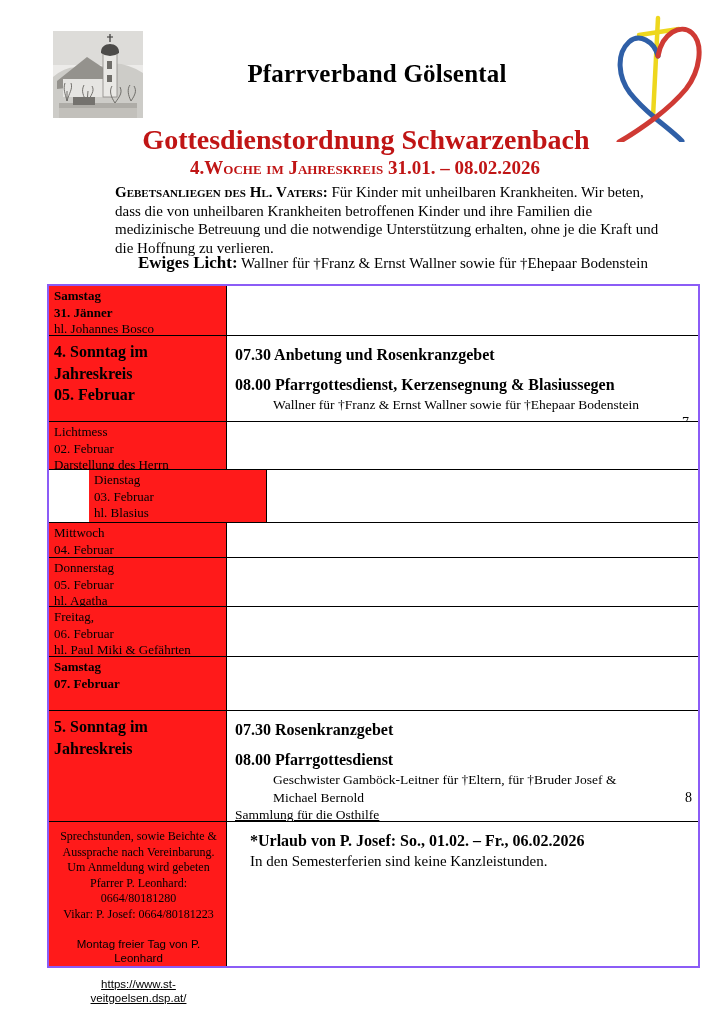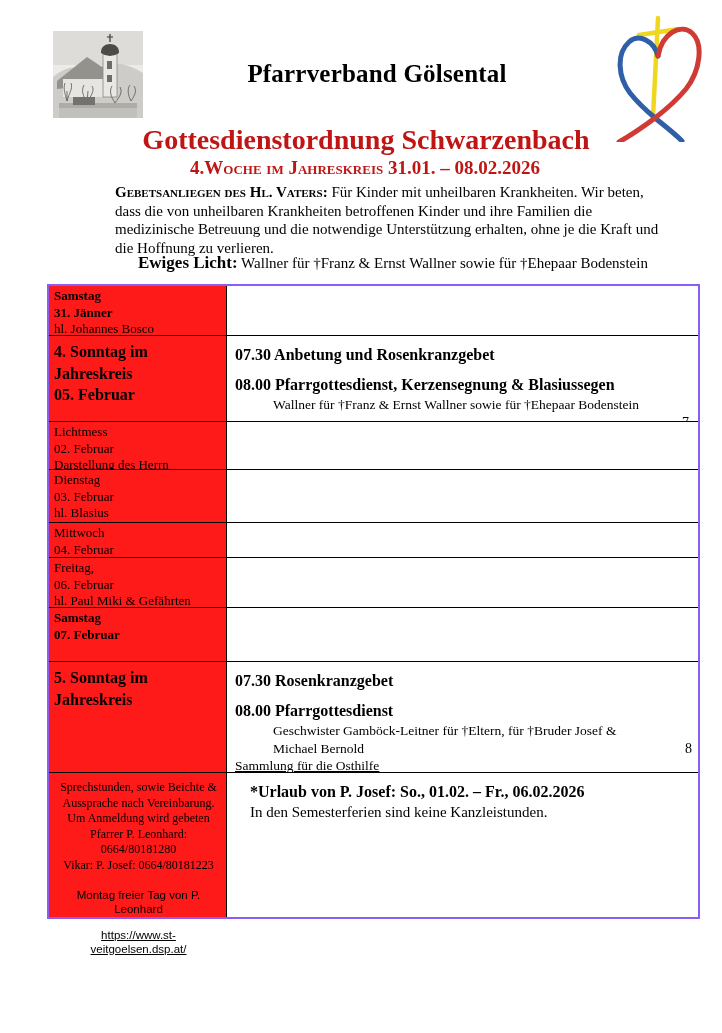--- a/index.html
+++ b/index.html
@@ -115,32 +115,40 @@
         </div>
       </div>
       <div class="row" style="height: 48px;">
         <div class="cell-left">
           <div class="dline">Lichtmess</div>
           <div class="dline">02. Februar</div>
           <div class="dline">Darstellung des Herrn</div>
         </div>
         <div class="cell-right"></div>
       </div>
-      <div class="row" style="height: 53px;">
+      <div class="row" style="height: 53px; padding-left: 40px;">
         <div class="cell-left">
           <div class="dline">Dienstag</div>
           <div class="dline">03. Februar</div>
           <div class="dline">hl. Blasius</div>
         </div>
         <div class="cell-right"></div>
       </div>
       <div class="row" style="height: 35px;">
         <div class="cell-left">
           <div class="dline">Mittwoch</div>
           <div class="dline">04. Februar</div>
+        </div>
+        <div class="cell-right"></div>
+      </div>
+      <div class="row" style="height: 49px;">
+        <div class="cell-left">
+          <div class="dline">Donnerstag</div>
+          <div class="dline">05. Februar</div>
+          <div class="dline">hl. Agatha</div>
         </div>
         <div class="cell-right"></div>
       </div>
       <div class="row" style="height: 50px;">
         <div class="cell-left">
           <div class="dline">Freitag,</div>
           <div class="dline">06. Februar</div>
           <div class="dline">hl. Paul Miki &amp; Gefährten</div>
         </div>
         <div class="cell-right"></div>

